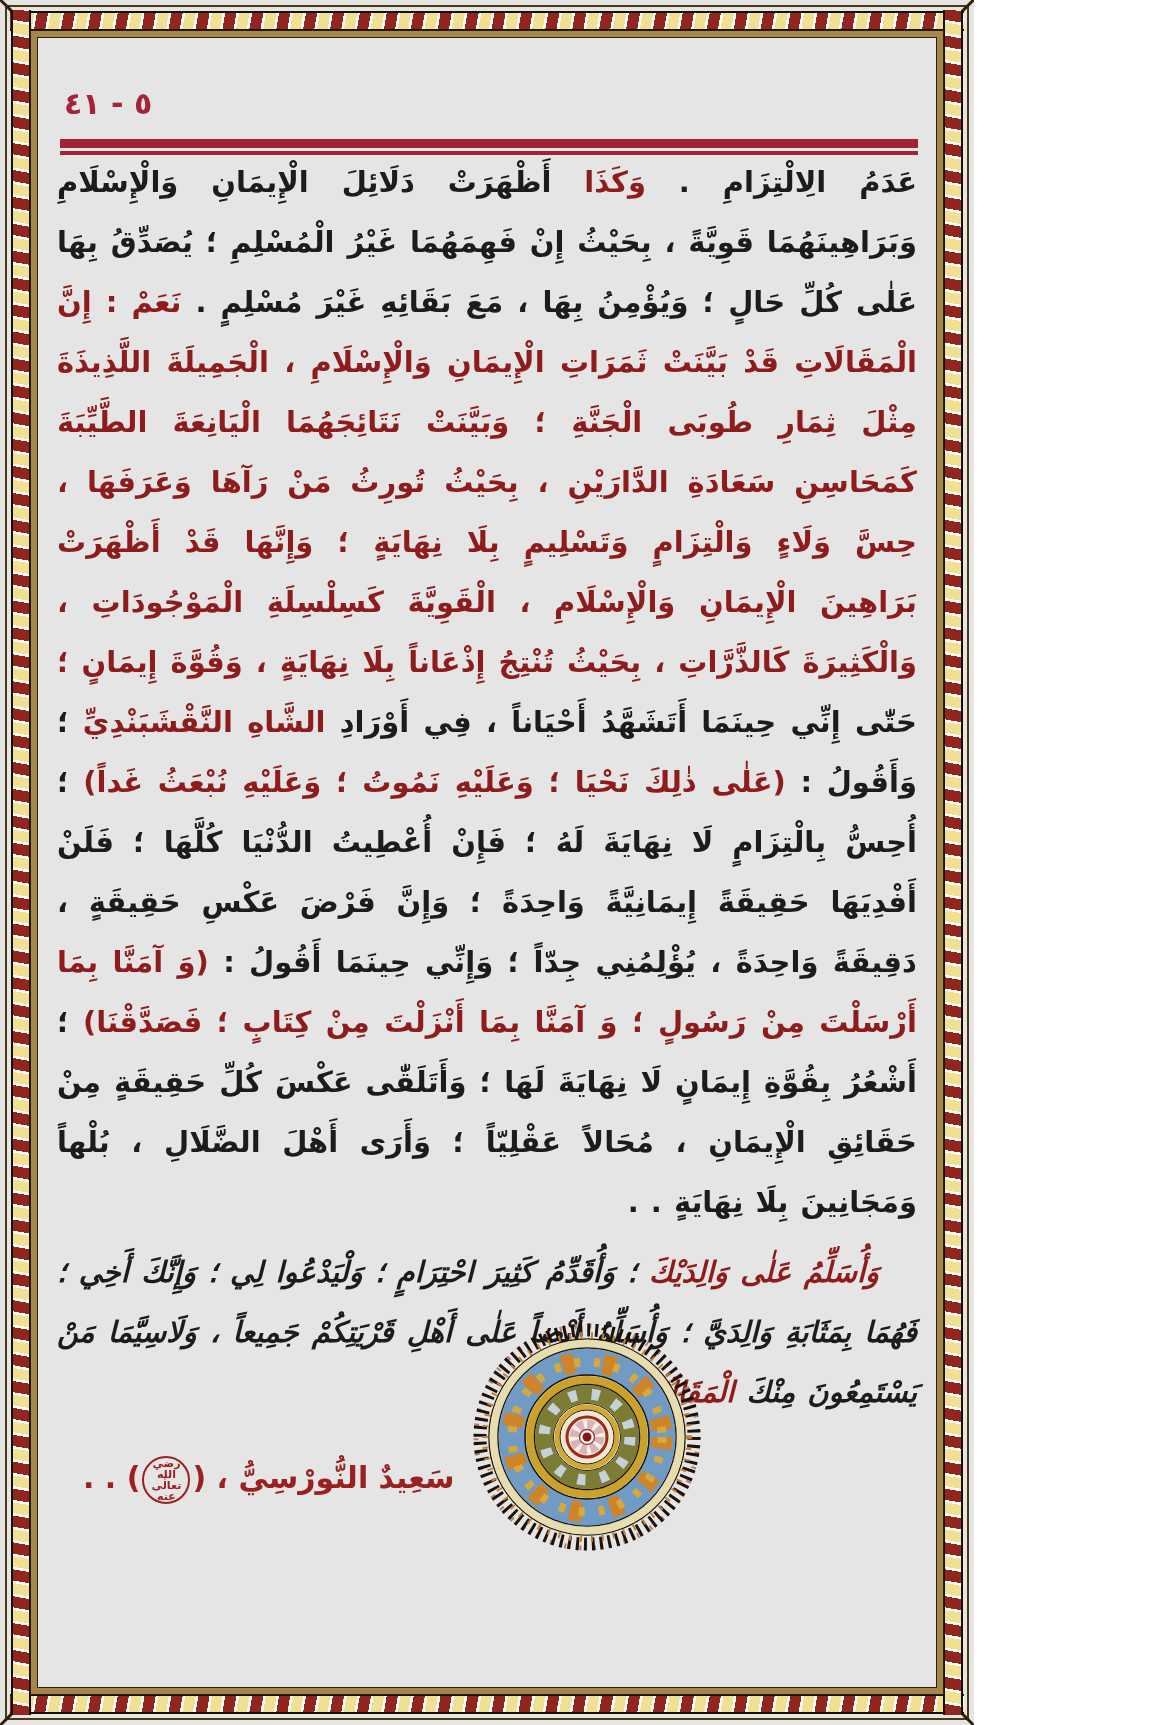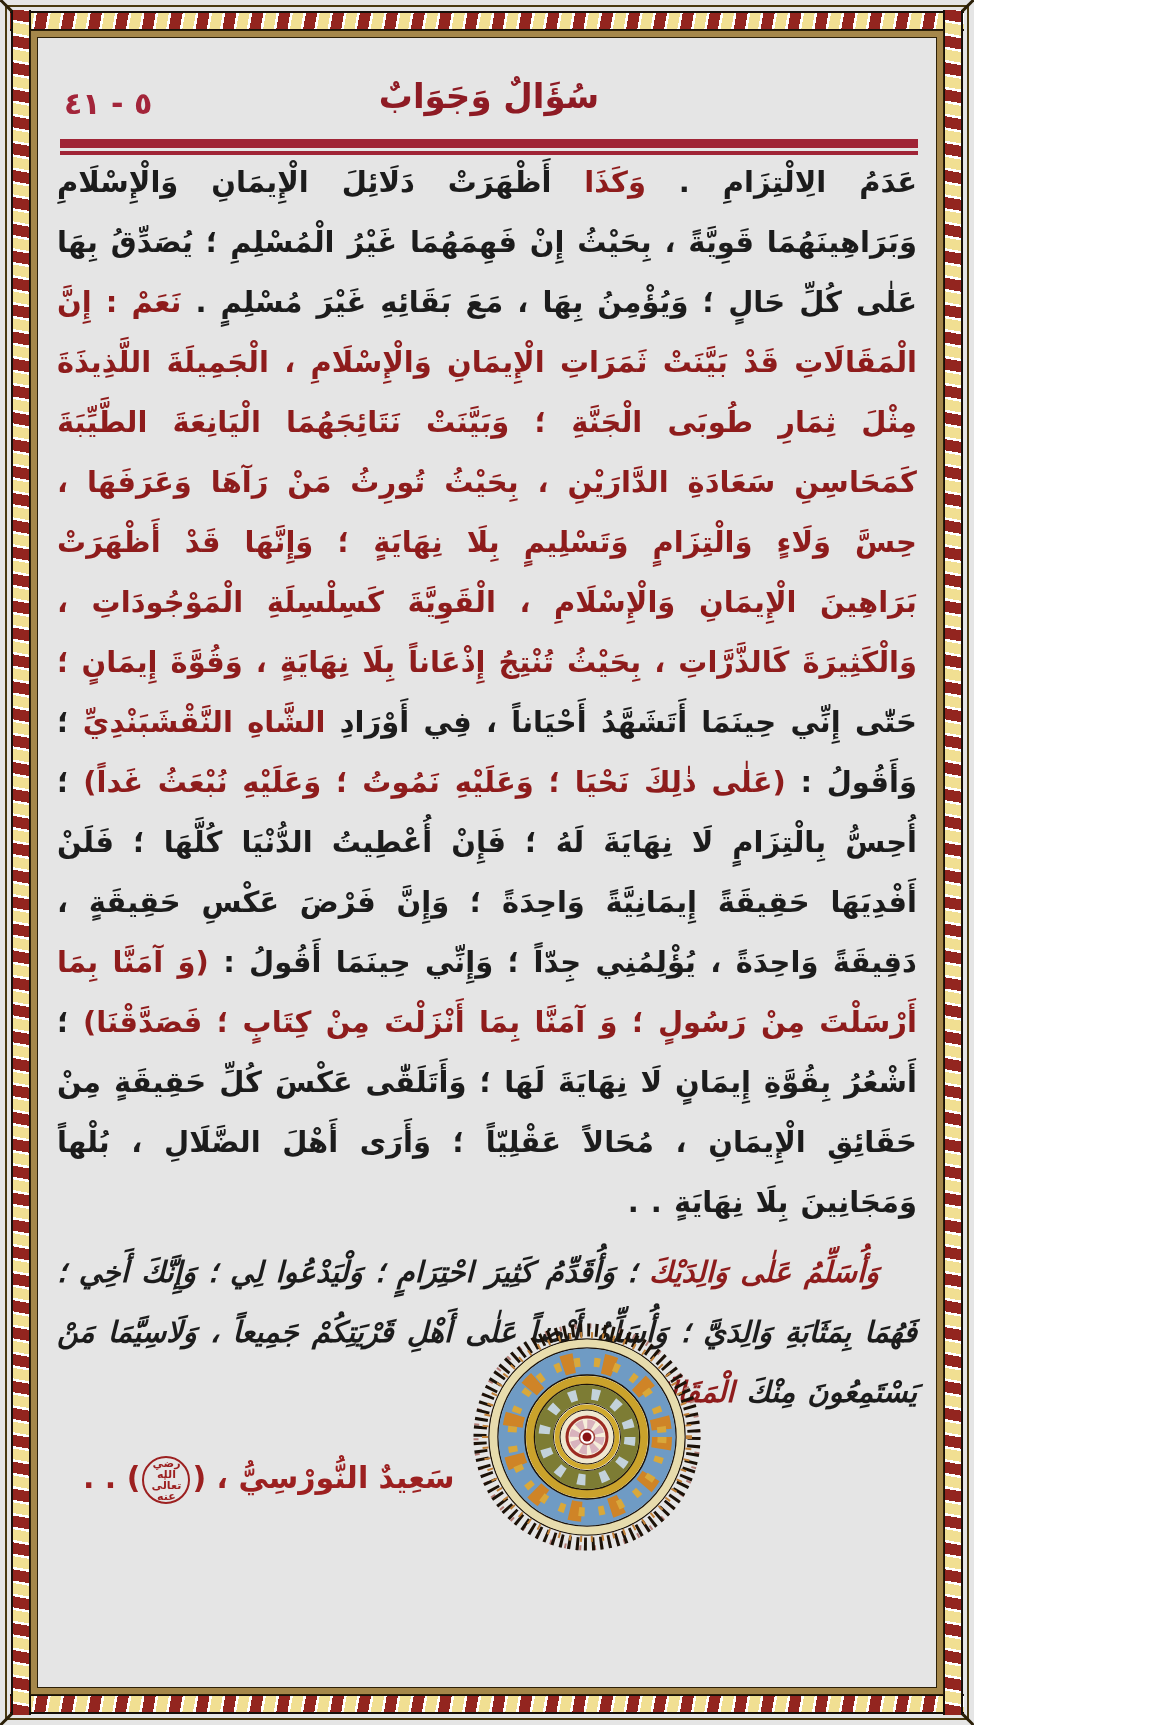--- a/index.html
+++ b/index.html
@@ -111,21 +111,20 @@
     <div class="chain v right"></div>
     <div class="frame-inner"></div>
     <div class="corner-spike tl"></div>
     <div class="corner-spike tr"></div>
     <div class="corner-spike bl"></div>
     <div class="corner-spike br"></div>
   </div>
 
   <div class="header">
     <div class="page-num">٥ - ٤١</div>
-    <h1 class="doc-title">سُؤَالٌ وَجَوَابٌ</h1>
   </div>
   <div class="rule">
     <div class="thick"></div>
     <div class="thin"></div>
   </div>
 
   <div class="content">
     <p class="body-par p1"><span class="black">عَدَمُ الِالْتِزَامِ . </span><span class="red">وَكَذَا</span><span class="black"> أَظْهَرَتْ دَلَائِلَ الْإِيمَانِ وَالْإِسْلَامِ وَبَرَاهِينَهُمَا قَوِيَّةً ، بِحَيْثُ إِنْ فَهِمَهُمَا غَيْرُ الْمُسْلِمِ ؛ يُصَدِّقُ بِهَا عَلٰى كُلِّ حَالٍ ؛ وَيُؤْمِنُ بِهَا ، مَعَ بَقَائِهِ غَيْرَ مُسْلِمٍ . </span><span class="red">نَعَمْ : إِنَّ الْمَقَالَاتِ قَدْ بَيَّنَتْ ثَمَرَاتِ الْإِيمَانِ وَالْإِسْلَامِ ، الْجَمِيلَةَ اللَّذِيذَةَ مِثْلَ ثِمَارِ طُوبَى الْجَنَّةِ ؛ وَبَيَّنَتْ نَتَائِجَهُمَا الْيَانِعَةَ الطَّيِّبَةَ كَمَحَاسِنِ سَعَادَةِ الدَّارَيْنِ ، بِحَيْثُ تُورِثُ مَنْ رَآهَا وَعَرَفَهَا ، حِسَّ وَلَاءٍ وَالْتِزَامٍ وَتَسْلِيمٍ بِلَا نِهَايَةٍ ؛ وَإِنَّهَا قَدْ أَظْهَرَتْ بَرَاهِينَ الْإِيمَانِ وَالْإِسْلَامِ ، الْقَوِيَّةَ كَسِلْسِلَةِ الْمَوْجُودَاتِ ، وَالْكَثِيرَةَ كَالذَّرَّاتِ ، بِحَيْثُ تُنْتِجُ إِذْعَاناً بِلَا نِهَايَةٍ ، وَقُوَّةَ إِيمَانٍ ؛ </span><span class="black">حَتّٰى إِنِّي حِينَمَا أَتَشَهَّدُ أَحْيَاناً ، فِي أَوْرَادِ </span><span class="red">الشَّاهِ النَّقْشَبَنْدِيِّ</span><span class="black"> ؛ وَأَقُولُ : </span><span class="red">(عَلٰى ذٰلِكَ نَحْيَا ؛ وَعَلَيْهِ نَمُوتُ ؛ وَعَلَيْهِ نُبْعَثُ غَداً)</span><span class="black"> ؛ أُحِسُّ بِالْتِزَامٍ لَا نِهَايَةَ لَهُ ؛ فَإِنْ أُعْطِيتُ الدُّنْيَا كُلَّهَا ؛ فَلَنْ أَفْدِيَهَا حَقِيقَةً إِيمَانِيَّةً وَاحِدَةً ؛ وَإِنَّ فَرْضَ عَكْسِ حَقِيقَةٍ ، دَقِيقَةً وَاحِدَةً ، يُؤْلِمُنِي جِدّاً ؛ وَإِنِّي حِينَمَا أَقُولُ : </span><span class="red">(وَ آمَنَّا بِمَا أَرْسَلْتَ مِنْ رَسُولٍ ؛ وَ آمَنَّا بِمَا أَنْزَلْتَ مِنْ كِتَابٍ ؛ فَصَدَّقْنَا)</span><span class="black"> ؛ أَشْعُرُ بِقُوَّةِ إِيمَانٍ لَا نِهَايَةَ لَهَا ؛ وَأَتَلَقّٰى عَكْسَ كُلِّ حَقِيقَةٍ مِنْ حَقَائِقِ الْإِيمَانِ ، مُحَالاً عَقْلِيّاً ؛ وَأَرَى أَهْلَ الضَّلَالِ ، بُلْهاً وَمَجَانِينَ بِلَا نِهَايَةٍ . .</span></p>
     <p class="body-par p2"><span class="red">وَأُسَلِّمُ عَلٰى وَالِدَيْكَ</span><span class="black"> ؛ وَأُقَدِّمُ كَثِيرَ احْتِرَامٍ ؛ وَلْيَدْعُوا لِي ؛ وَإِنَّكَ أَخِي ؛ فَهُمَا بِمَثَابَةِ وَالِدَيَّ ؛ وَأُسَلِّمُ أَيْضاً عَلٰى أَهْلِ قَرْيَتِكُمْ جَمِيعاً ، وَلَاسِيَّمَا مَنْ يَسْتَمِعُونَ مِنْكَ </span><span class="red">الْمَقَالَاتِ</span><span class="black"> . .</span></p>
     <div class="signature">

